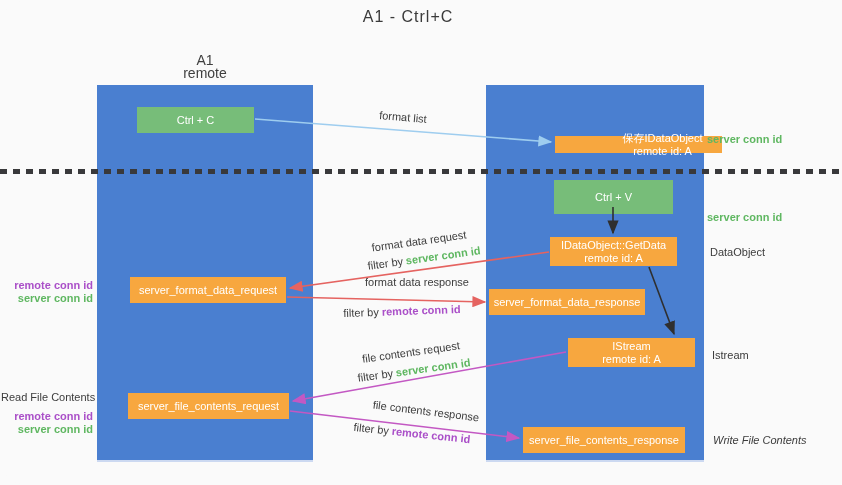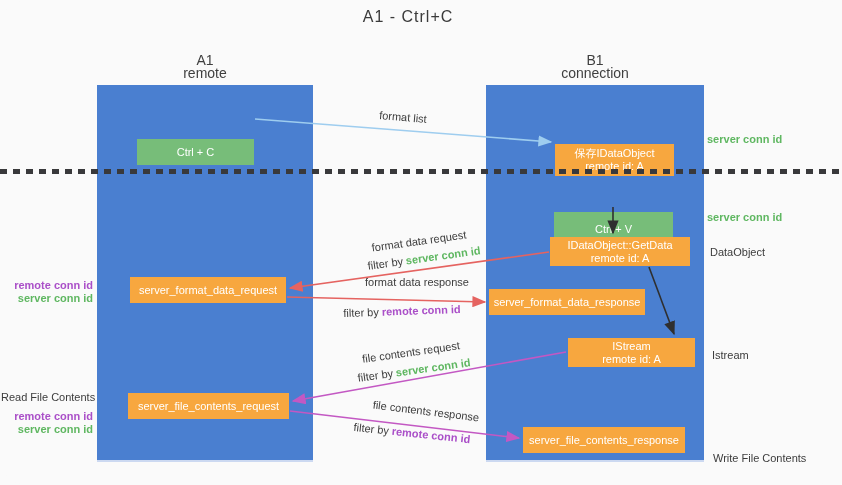--- a/index.html
+++ b/index.html
@@ -24,21 +24,21 @@
   .hdr-left{left:135px;top:54px;}
   .hdr-right{left:525px;top:54px;}
   .divider{
     left:0;top:169px;width:842px;height:5px;z-index:5;
     background:repeating-linear-gradient(90deg,#39393b 0 7px,rgba(0,0,0,0) 7px 13px);
   }
   .node{
     display:flex;align-items:center;justify-content:center;flex-direction:column;
     color:#ffffff;font-size:11px;line-height:13px;text-align:center;z-index:4;
   }
-  .green{background:var(--node-green,#77bd79);margin-top:32px;}
+  .green{background:var(--node-green,#77bd79);}
   .orange{background:var(--node-orange,#f7a73f);}
   .edge-label{
     white-space:nowrap;font-size:11px;color:#3c3c3c;z-index:6;
     transform:translate(-50%,-50%);
   }
   .edge-label .kw{font-weight:bold;}
   .kw-green{color:var(--text-green,#5fb761);}
   .kw-purple{color:var(--text-purple,#aa4fc8);}
   .side-note{white-space:nowrap;font-size:11px;z-index:6;}
   .side-green{color:var(--text-green,#5fb761);font-weight:bold;}
@@ -58,24 +58,20 @@
 
 <div id="canvas">
 
   <div class="abs title">
     <div>A1 - Ctrl+C</div>
   </div>
 
   <div class="abs lane-header hdr-left">
     <div>A1</div>
     <div>remote</div>
-  </div>
-  <div class="abs lane-header hdr-right">
-    <div>B1</div>
-    <div>connection</div>
   </div>
 
   <div class="abs lane lane-left"></div>
   <div class="abs lane lane-right"></div>
 
   <div class="abs divider"></div>
 
   <svg class="overlay" width="842" height="485">
     <defs>
       <marker id="mk-blue" viewBox="0 0 10 8" refX="9" refY="4" markerWidth="9" markerHeight="7" orient="auto">
@@ -97,30 +93,30 @@
     <line class="ln ln-red" x1="549" y1="252" x2="290" y2="288" marker-end="url(#mk-red)"></line>
     <line class="ln ln-red" x1="287" y1="297" x2="485" y2="302" marker-end="url(#mk-red)"></line>
     <line class="ln ln-mag" x1="566" y1="352" x2="293" y2="401" marker-end="url(#mk-mag)"></line>
     <line class="ln ln-mag" x1="290" y1="411" x2="519" y2="438" marker-end="url(#mk-mag)"></line>
   </svg>
 
   <div class="abs node green" style="left:137px;top:107px;width:117px;height:26px;">
     <div>Ctrl + C</div>
   </div>
 
-  <div class="abs node orange" style="left:555px;top:144px;width:119px;height:32px;">
+  <div class="abs node orange" style="left:555px;top:136px;width:119px;height:17px;padding-left:48px;">
     <div>保存IDataObject</div>
     <div>remote id: A</div>
   </div>
 
   <div class="abs node green" style="left:554px;top:180px;width:119px;height:34px;">
     <div>Ctrl + V</div>
   </div>
 
-  <div class="abs node orange" style="left:550px;top:237px;width:140px;height:29px;">
+  <div class="abs node orange" style="left:550px;top:237px;width:127px;height:29px;">
     <div>IDataObject::GetData</div>
     <div>remote id: A</div>
   </div>
 
   <div class="abs node orange" style="left:130px;top:277px;width:156px;height:26px;">
     <div>server_format_data_request</div>
   </div>
 
   <div class="abs node orange" style="left:489px;top:289px;width:156px;height:26px;">
     <div>server_format_data_response</div>
@@ -162,21 +158,21 @@
   <div class="abs edge-label" style="left:426px;top:411px;transform:translate(-50%,-50%) rotate(7deg);">file contents response</div>
 
   <div class="abs edge-label" style="left:412px;top:433px;transform:translate(-50%,-50%) rotate(6deg);">
     <span class="sep">filter by</span><span class="kw kw-purple">remote conn id</span>
   </div>
 
   <div class="abs side-note side-green" style="left:707px;top:133px;">server conn id</div>
   <div class="abs side-note side-green" style="left:707px;top:211px;">server conn id</div>
   <div class="abs side-note side-dark" style="left:710px;top:246px;">DataObject</div>
   <div class="abs side-note side-dark" style="left:712px;top:349px;">Istream</div>
-  <div class="abs side-note side-dark" style="left:713px;top:452px;">Write File Contents</div>
+  <div class="abs side-note side-dark" style="left:713px;top:434px;font-style:italic;">Write File Contents</div>
 
   <div class="abs side-note side-purple right-align" style="left:1px;top:279px;width:92px;">remote conn id</div>
   <div class="abs side-note side-green right-align" style="left:1px;top:292px;width:92px;">server conn id</div>
 
   <div class="abs side-note side-dark right-align" style="left:1px;top:391px;width:92px;">Read File Contents</div>
   <div class="abs side-note side-purple right-align" style="left:1px;top:410px;width:92px;">remote conn id</div>
   <div class="abs side-note side-green right-align" style="left:1px;top:423px;width:92px;">server conn id</div>
 
 </div>
 

